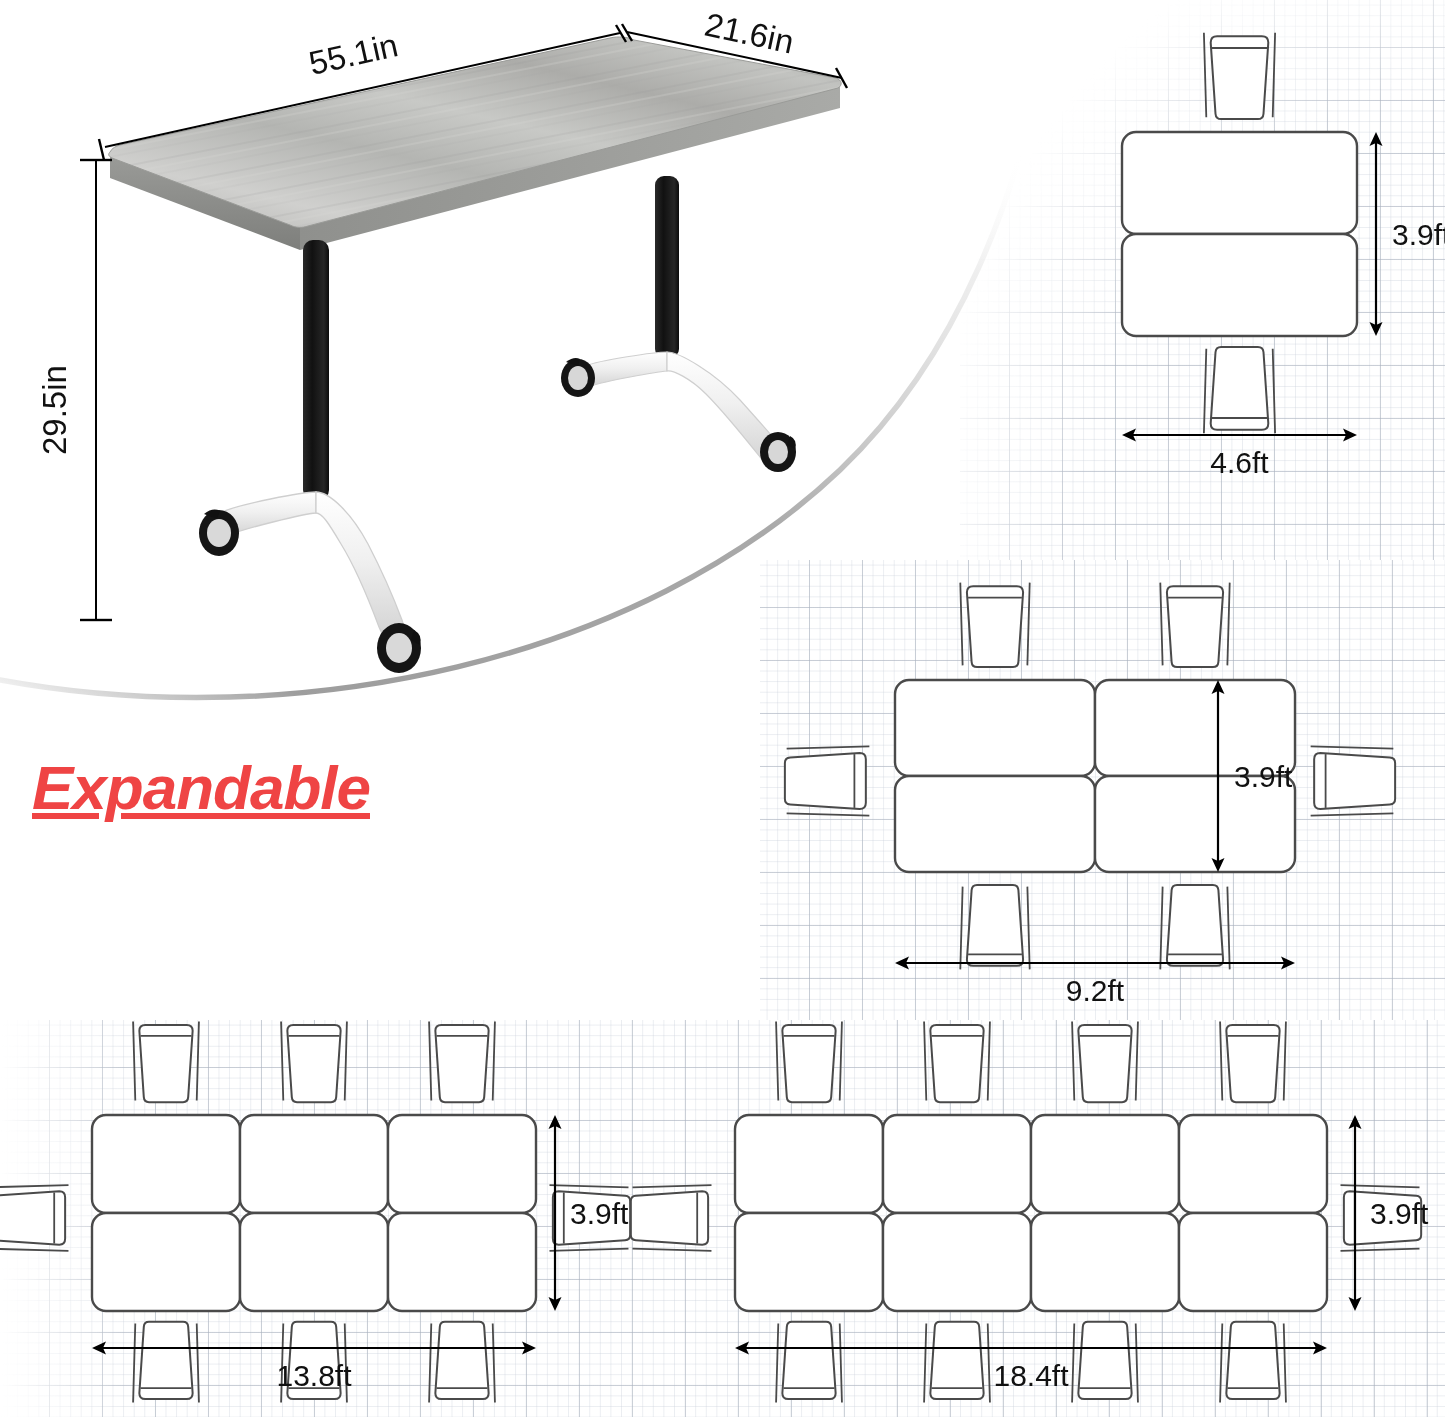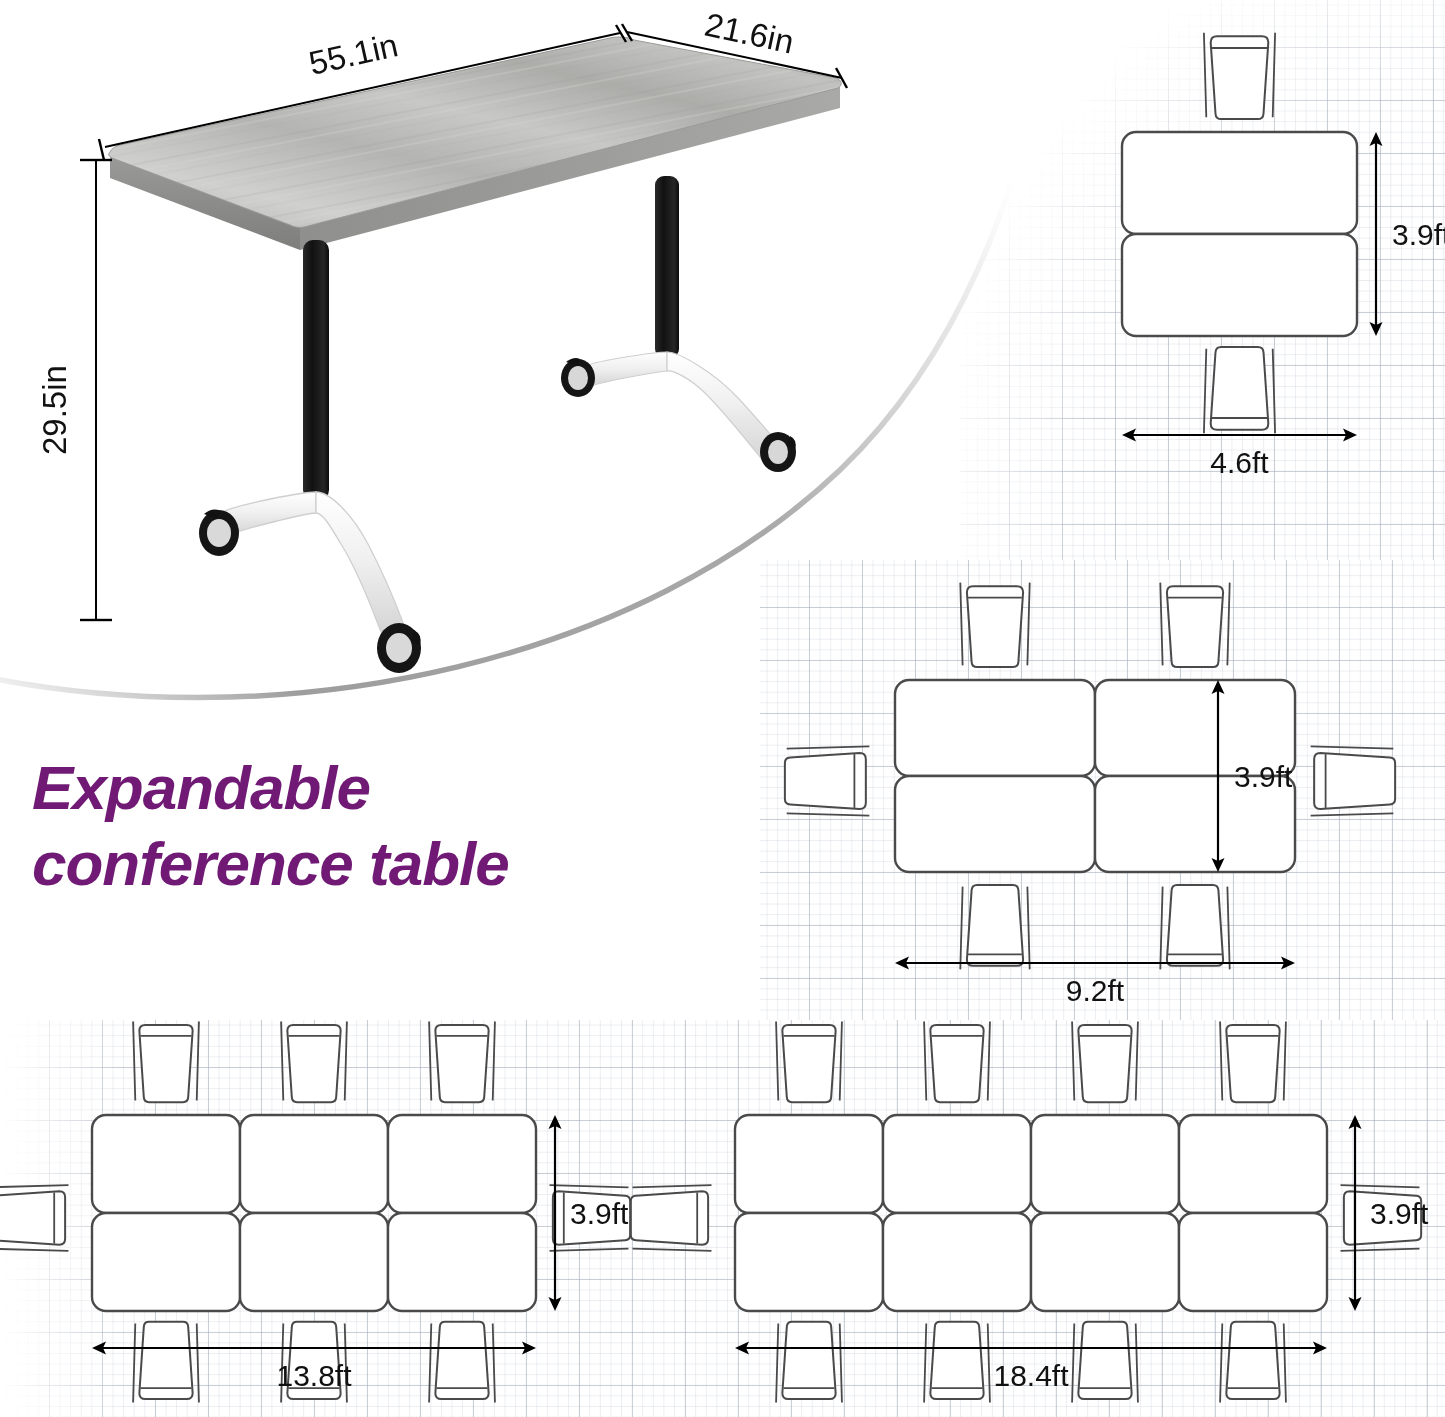--- a/index.html
+++ b/index.html
@@ -21,21 +21,21 @@
   .fade-left{ -webkit-mask-image:linear-gradient(to right, transparent 0px, #000 120px);
               mask-image:linear-gradient(to right, transparent 0px, #000 120px);}
   .fade-topleft{ -webkit-mask-image:radial-gradient(140% 150% at 100% 100%, #000 55%, transparent 78%);
               mask-image:radial-gradient(140% 150% at 100% 100%, #000 55%, transparent 78%);}
 
   svg{display:block;overflow:visible;}
 
   
   #headline{position:absolute;left:32px;top:750px;width:720px;
             font-style:italic;font-weight:bold;font-size:62px;line-height:1.22;
-            letter-spacing:-1px;color:#701a75;}
+            letter-spacing:-1px;color:#ef4444;text-decoration:underline;}
   #headline .ln{display:block;white-space:nowrap;}
 
   .dimtext{font-family:"Liberation Sans","DejaVu Sans",sans-serif;fill:#111;}
 </style>
 </head>
 <body>
 
 <div id="stage">
 
   <div class="gridpaper fade-topleft" style="left:960px;top:0px;width:485px;height:560px;"></div>
@@ -172,21 +172,20 @@
       <path d="M80,620 L112,620" stroke="#000" stroke-width="2.4"></path>
     </g>
 
     <text class="dimtext" x="312" y="75" font-size="33" transform="rotate(-12.5 312 75)">55.1in</text>
     <text class="dimtext" x="703" y="35" font-size="33" transform="rotate(12 703 35)">21.6in</text>
     <text class="dimtext" x="66" y="455" font-size="33" transform="rotate(-90 66 455)">29.5in</text>
   </svg>
 
   <div id="headline">
     <span class="ln">Expandable</span>
-    <span class="ln">conference table</span>
   </div>
 
   <svg id="plan-0" style="position:absolute;left:1110px;top:10px;width:330px;height:460px;" viewBox="0 0 330 460">
       <rect x="12" y="122" width="235" height="102" rx="14" ry="14" fill="#fff" stroke="#4a4a4a" stroke-width="2.4"></rect>
       <rect x="12" y="224" width="235" height="102" rx="14" ry="14" fill="#fff" stroke="#4a4a4a" stroke-width="2.4"></rect>
       <g transform="translate(89.5,20) rotate(0 40 45)">
         <path d="M4.4,2.6999999999999997 L6.800000000000001,87.3" fill="none" stroke="#4a4a4a" stroke-width="1.8"></path>
         <path d="M75.6,2.6999999999999997 L73.2,87.3" fill="none" stroke="#4a4a4a" stroke-width="1.8"></path>
         <path d="M11.200000000000001,12.600000000000001 Q11.200000000000001,6.300000000000001 17.6,6.300000000000001
          L62.400000000000006,6.300000000000001 Q68.8,6.300000000000001 68.8,12.600000000000001

